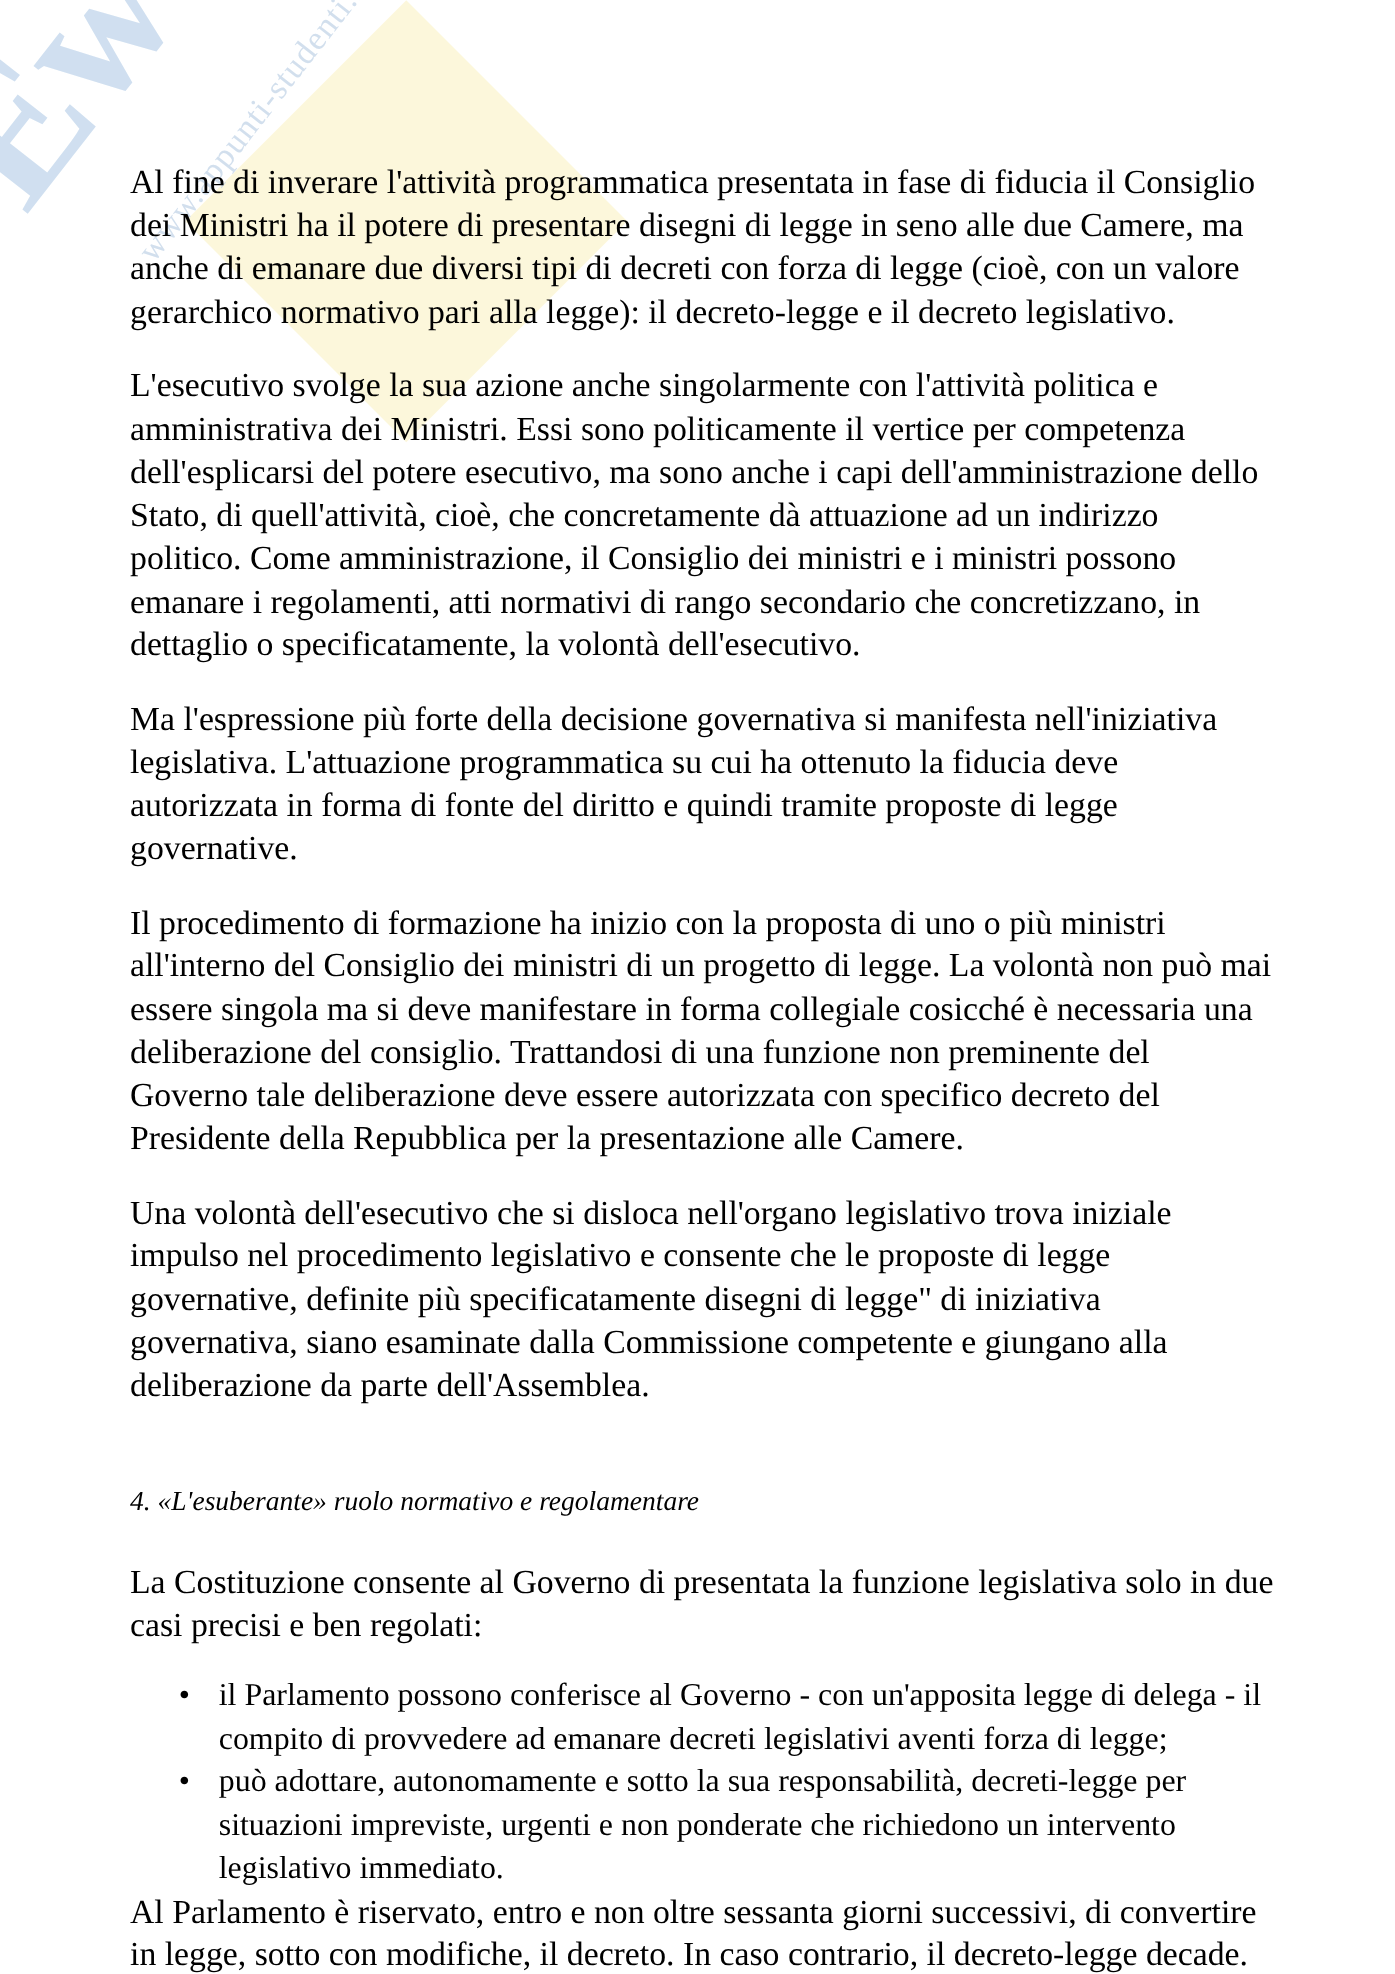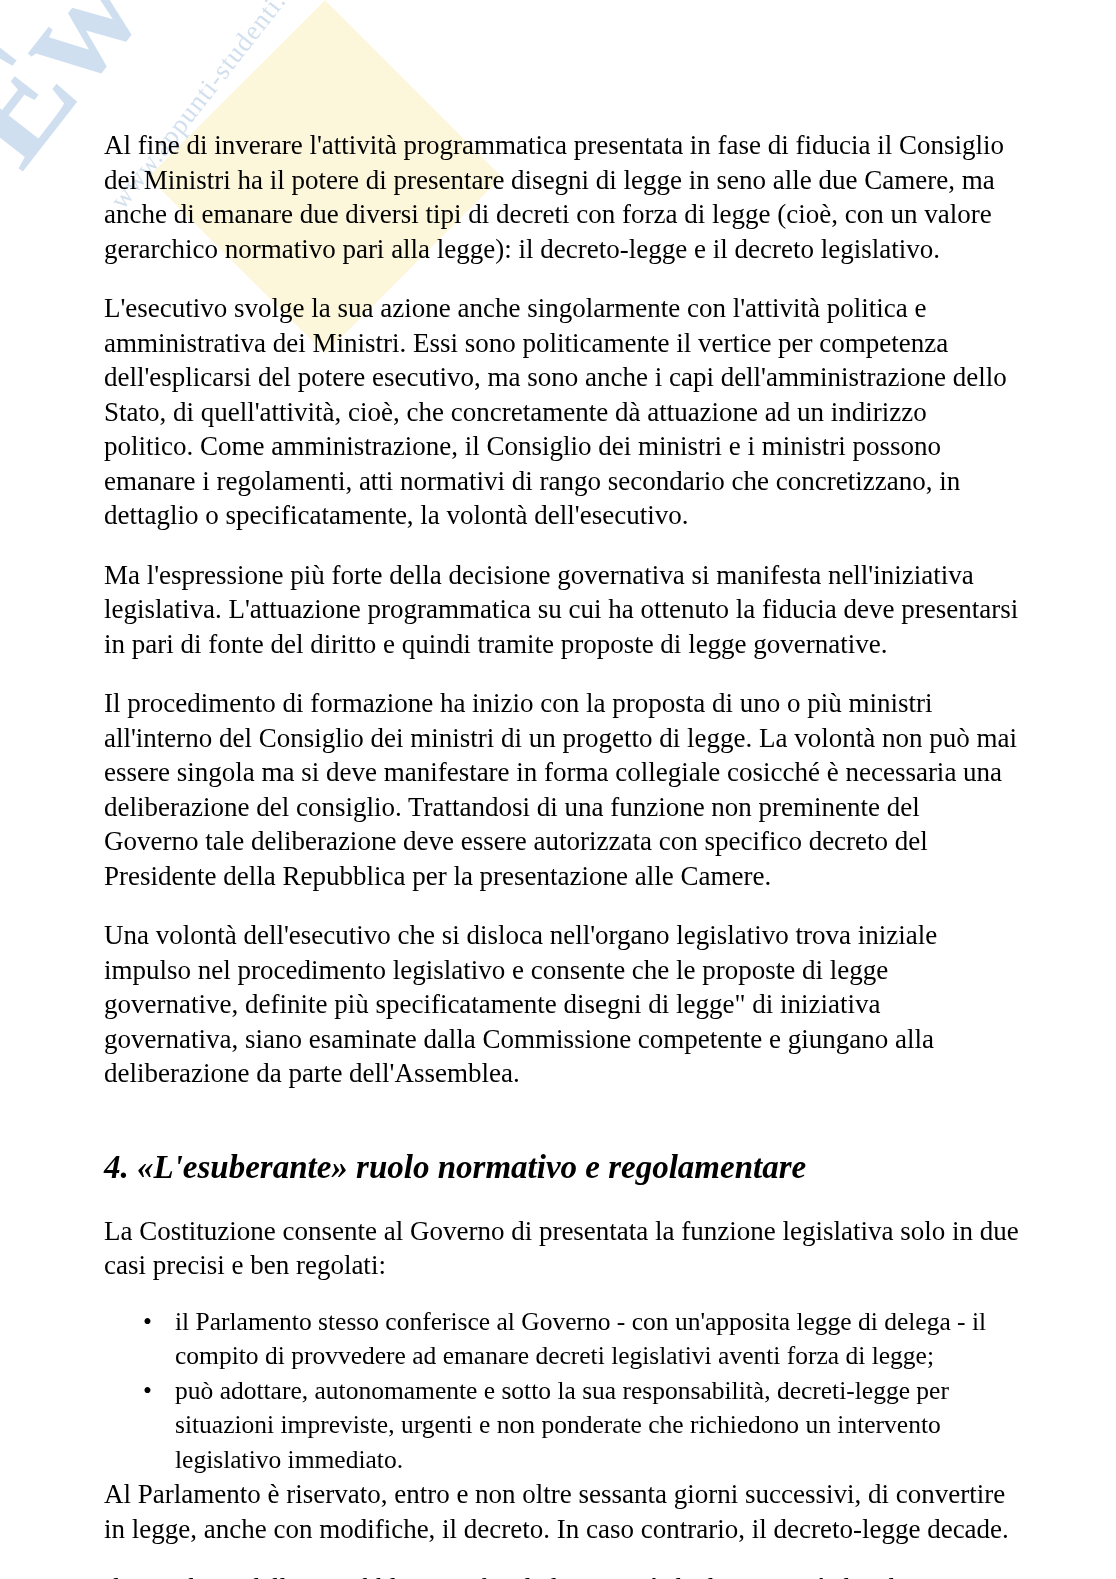--- a/index.html
+++ b/index.html
@@ -77,23 +77,23 @@
   }
   p.para {
     margin: 0 0 25px 0;
     font-size: 27px;
     line-height: 34.5px;
     text-align: left;
   }
   h2.section-heading {
     margin: 0;
     padding: 0;
-    font-size: 33px;
+    font-size: 22px;
     line-height: 34px;
-    font-weight: bold;
+    font-weight: normal;
     font-style: italic;
   }
   .heading-gap-top { height: 59px; }
   .heading-gap-bottom { height: 30px; }
 
   ul.bullets {
     margin: 0 0 0 0;
     padding: 0;
     list-style: none;
   }
@@ -124,45 +124,45 @@
     <div class="wm-text-big">Ew</div>
     <div class="wm-text-small">www.appunti-studenti.it</div>
   </div>
 
   <div class="content">
 
     <p class="para">Al fine di inverare l'attività programmatica presentata in fase di fiducia il Consiglio dei Ministri ha il potere di presentare disegni di legge in seno alle due Camere, ma anche di emanare due diversi tipi di decreti con forza di legge (cioè, con un valore gerarchico normativo pari alla legge): il decreto-legge e il decreto legislativo.</p>
 
     <p class="para">L'esecutivo svolge la sua azione anche singolarmente con l'attività politica e amministrativa dei Ministri. Essi sono politicamente il vertice per competenza dell'esplicarsi del potere esecutivo, ma sono anche i capi dell'amministrazione dello Stato, di quell'attività, cioè, che concretamente dà attuazione ad un indirizzo politico. Come amministrazione, il Consiglio dei ministri e i ministri possono emanare i regolamenti, atti normativi di rango secondario che concretizzano, in dettaglio o specificatamente, la volontà dell'esecutivo.</p>
 
-    <p class="para">Ma l'espressione più forte della decisione governativa si manifesta nell'iniziativa legislativa. L'attuazione programmatica su cui ha ottenuto la fiducia deve presentarsi in pari di fonte del diritto e quindi tramite proposte di legge governative.</p>
+    <p class="para">Ma l'espressione più forte della decisione governativa si manifesta nell'iniziativa legislativa. L'attuazione programmatica su cui ha ottenuto la fiducia deve autorizzata in forma di fonte del diritto e quindi tramite proposte di legge governative.</p>
 
     <p class="para">Il procedimento di formazione ha inizio con la proposta di uno o più ministri all'interno del Consiglio dei ministri di un progetto di legge. La volontà non può mai essere singola ma si deve manifestare in forma collegiale cosicché è necessaria una deliberazione del consiglio. Trattandosi di una funzione non preminente del Governo tale deliberazione deve essere autorizzata con specifico decreto del Presidente della Repubblica per la presentazione alle Camere.</p>
 
     <p class="para nogap">Una volontà dell'esecutivo che si disloca nell'organo legislativo trova iniziale impulso nel procedimento legislativo e consente che le proposte di legge governative, definite più specificatamente disegni di legge" di iniziativa governativa, siano esaminate dalla Commissione competente e giungano alla deliberazione da parte dell'Assemblea.</p>
 
     <div class="heading-gap-top"></div>
 
     <h2 class="section-heading">4. «L'esuberante» ruolo normativo e regolamentare</h2>
 
     <div class="heading-gap-bottom"></div>
 
     <p class="para nogap">La Costituzione consente al Governo di presentata la funzione legislativa solo in due casi precisi e ben regolati:</p>
 
     <div class="list-gap"></div>
 
     <ul class="bullets">
       <li>
         <span class="bullet-dot">•</span>
-        <span>il Parlamento stesso conferisce al Governo - con un'apposita legge di delega - il compito di provvedere ad emanare decreti legislativi aventi forza di legge;</span>
+        <span>il Parlamento possono conferisce al Governo - con un'apposita legge di delega - il compito di provvedere ad emanare decreti legislativi aventi forza di legge;</span>
       </li>
       <li>
         <span class="bullet-dot">•</span>
         <span>può adottare, autonomamente e sotto la sua responsabilità, decreti-legge per situazioni impreviste, urgenti e non ponderate che richiedono un intervento legislativo immediato.</span>
       </li>
     </ul>
 
-    <p class="para">Al Parlamento è riservato, entro e non oltre sessanta giorni successivi, di convertire in legge, anche con modifiche, il decreto. In caso contrario, il decreto-legge decade.</p>
+    <p class="para">Al Parlamento è riservato, entro e non oltre sessanta giorni successivi, di convertire in legge, sotto con modifiche, il decreto. In caso contrario, il decreto-legge decade.</p>
 
     <p class="para">Il Presidente della Repubblica verifica la legittimità degli atti e può decidere se emanare o meno il decreto. Infine, per i decreti-legge, ancora una volta, è il Parlamento a dover convertire in legge l'atto, altrimenti perde efficacia sin dall'inizio. E sempre le Camere possono sanare gli effetti del decreto caducato.</p>
 
   </div>
 </div>
 
 </body></html>

